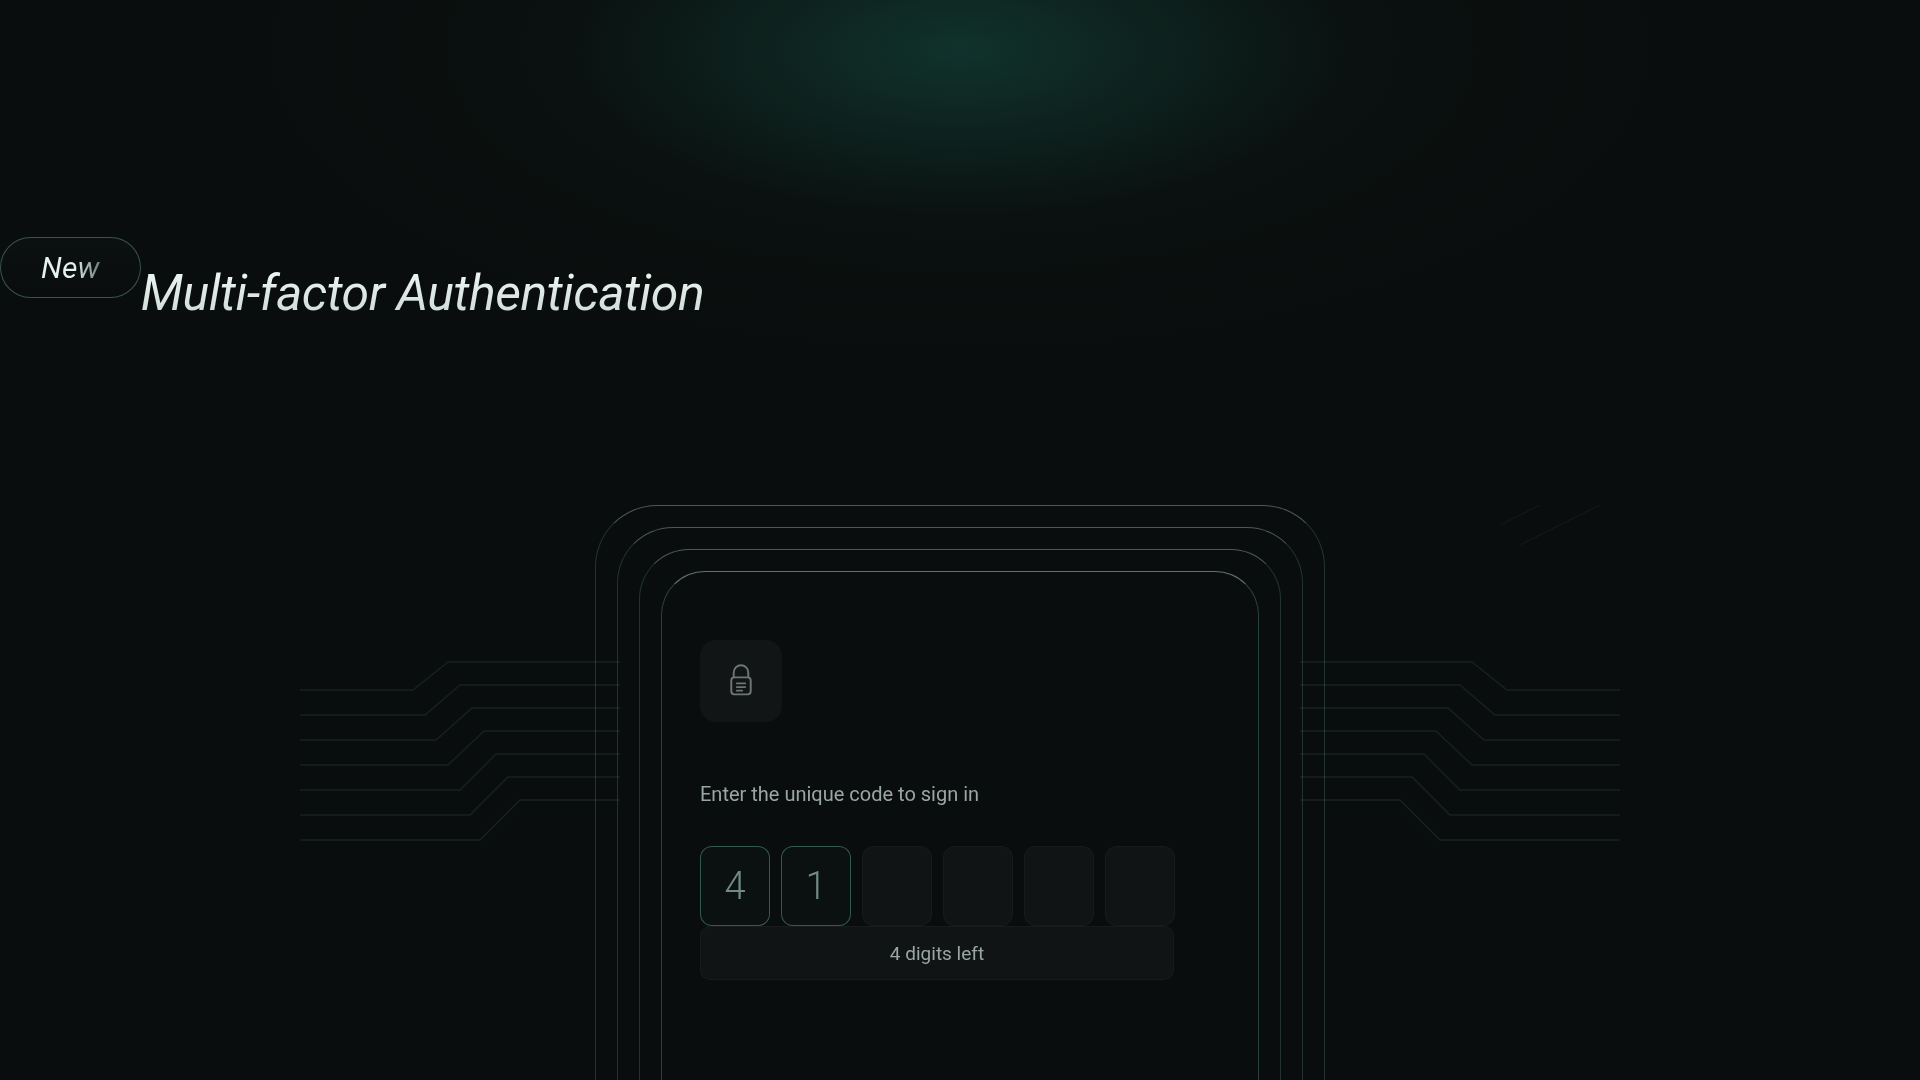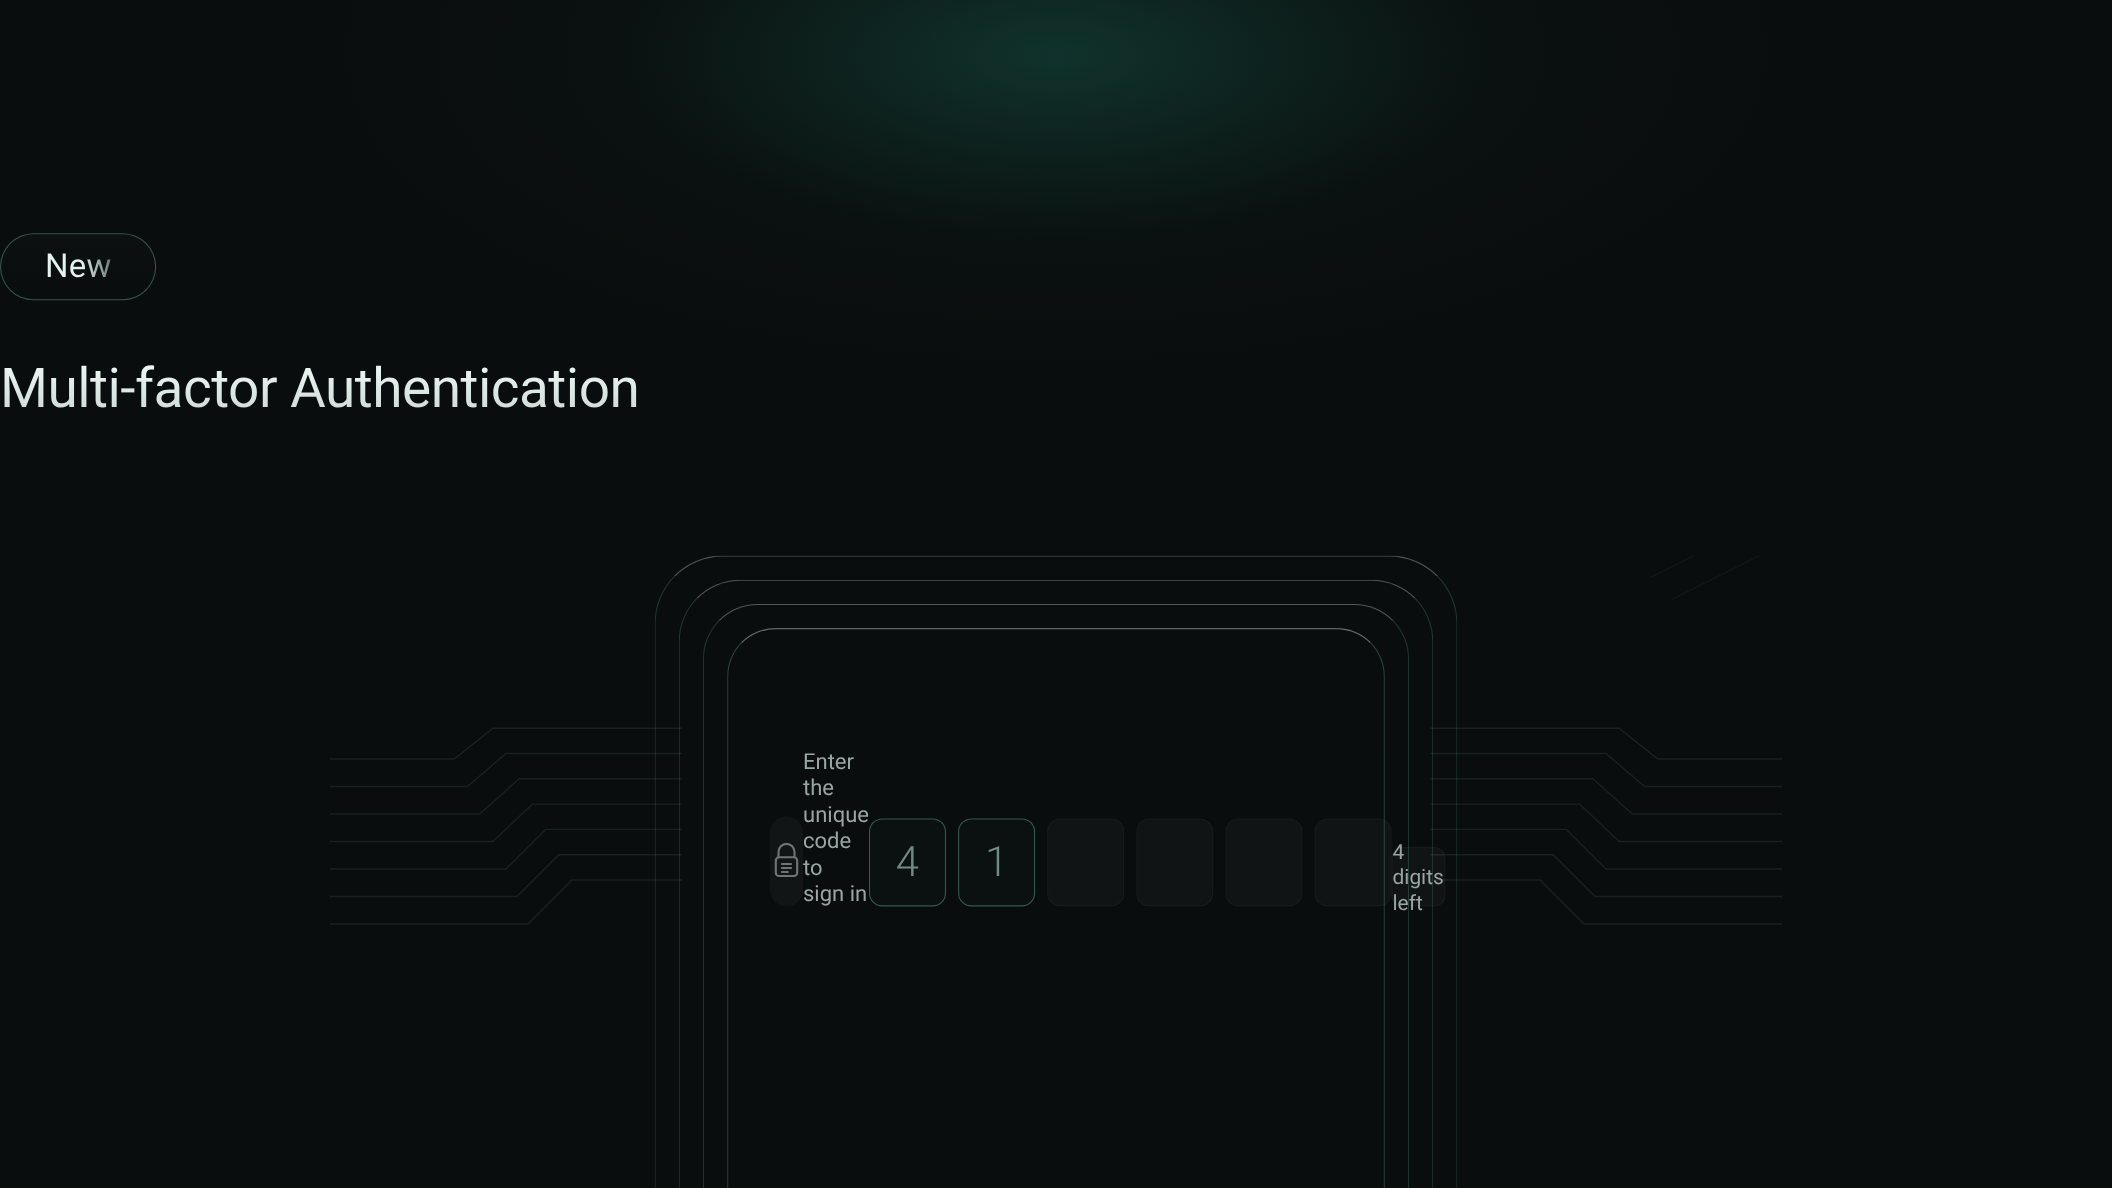--- a/index.html
+++ b/index.html
@@ -16,23 +16,24 @@
     transform: translateX(-50%);
     width: 1400px; height: 600px;
     background: radial-gradient(ellipse at center, rgba(20,70,60,0.65) 0%, rgba(10,30,25,0.25) 40%, rgba(10,13,13,0) 70%);
     pointer-events: none;
   }
 
   .content {
     position: relative;
     width: 100%;
     display: flex;
-    flex-direction: column;
-    align-items: flex-start;
+    flex-direction: row;
+    align-items: center;
     padding-top: 212px;
+    font-style: italic;
   }
 
   .badge {
     display: inline-flex;
     align-items: center;
     justify-content: center;
     padding: 12px 40px;
     border: 1.5px solid rgba(120,190,170,0.4);
     border-radius: 999px;
     background: linear-gradient(180deg, rgba(30,60,55,0.08), rgba(15,30,27,0.02));
@@ -91,22 +92,22 @@
   .ring.r3 { left: 44px; right: 44px; top: 44px; bottom: 0; border-radius: 50px 50px 0 0; }
   .ring.r4 { left: 66px; right: 66px; top: 66px; bottom: 0; border-radius: 44px 44px 0 0; border-color: rgba(120,190,170,0.3); border-top-color: rgba(210,235,226,0.45); }
 
   .card {
     position: absolute;
     top: 620px;
     left: 50%;
     transform: translateX(-50%);
     width: 520px;
     display: flex;
-    flex-direction: row;
-    align-items: flex-end;
+    flex-direction: column;
+    align-items: flex-start;
   }
 
   .lock-tile {
     width: 82px; height: 82px;
     border-radius: 16px;
     background: rgba(255,255,255,0.035);
     display: flex;
     align-items: center;
     justify-content: center;
     margin-top: 20px;
@@ -136,21 +137,20 @@
     font-size: 38px;
     color: #6f8c83;
     font-weight: 300;
   }
   .digit.filled {
     background: rgba(40,70,60,0.06);
     border: 1px solid rgba(100,180,155,0.45);
   }
 
   .status {
-    margin-top: 54px;
     width: 474px;
     height: 54px;
     border-radius: 10px;
     background: rgba(255,255,255,0.03);
     border: 1px solid rgba(255,255,255,0.03);
     display: flex;
     align-items: center;
     justify-content: center;
     color: #9aa6a2;
     font-size: 19px;

